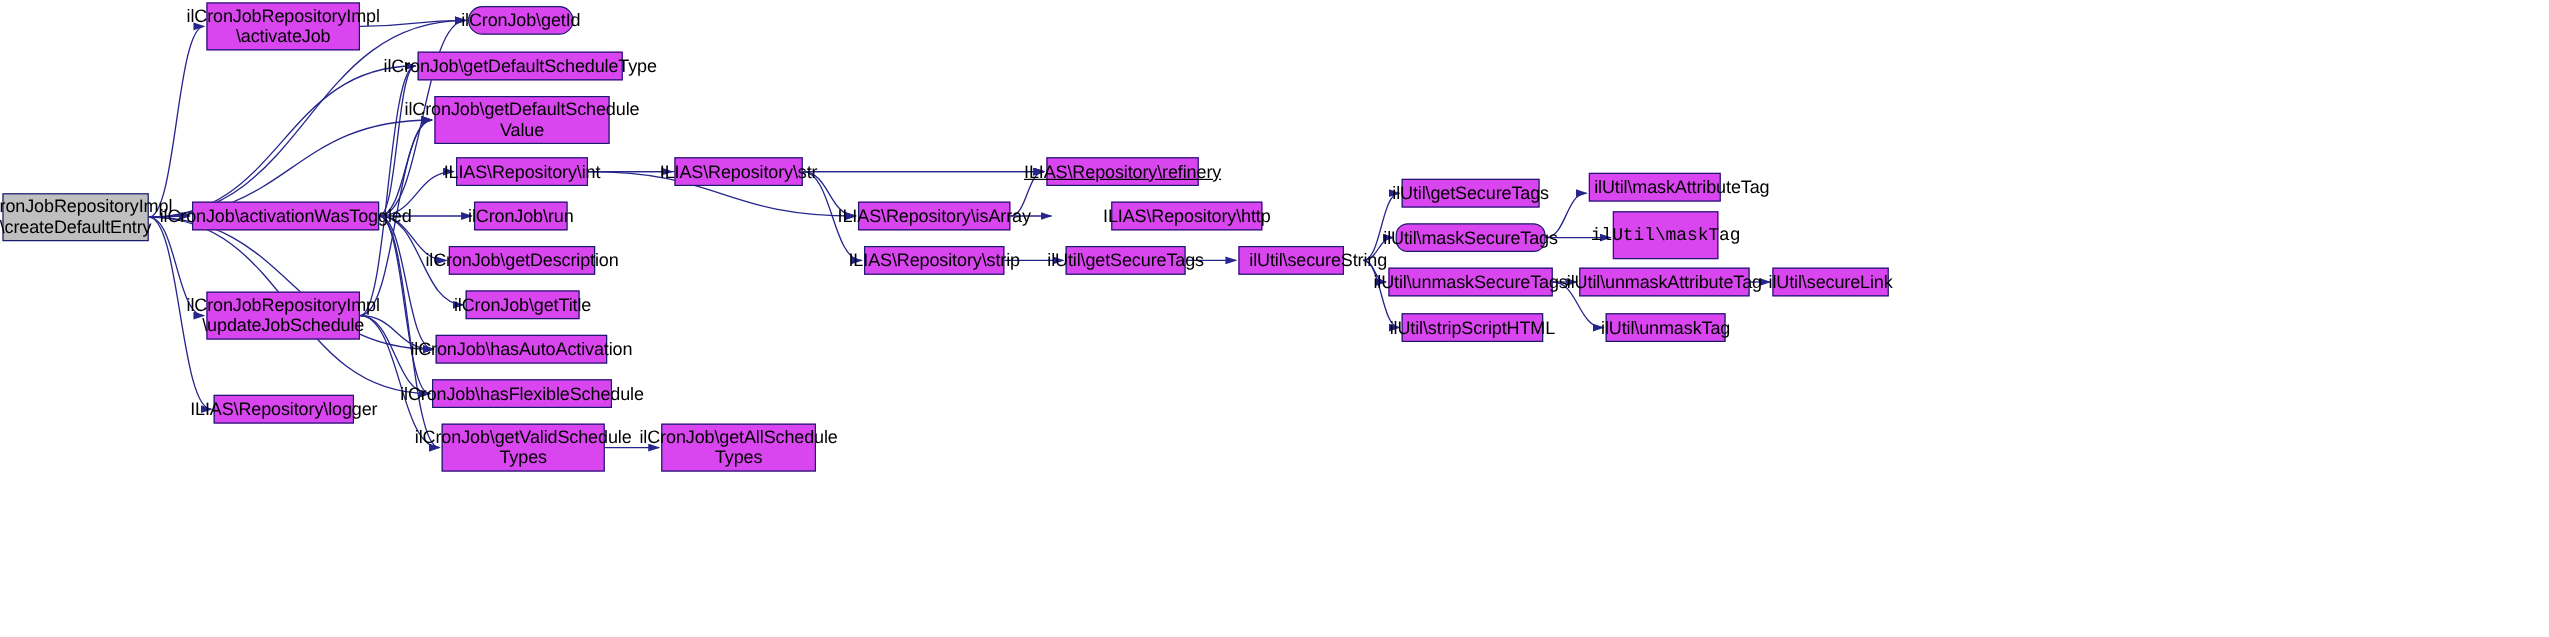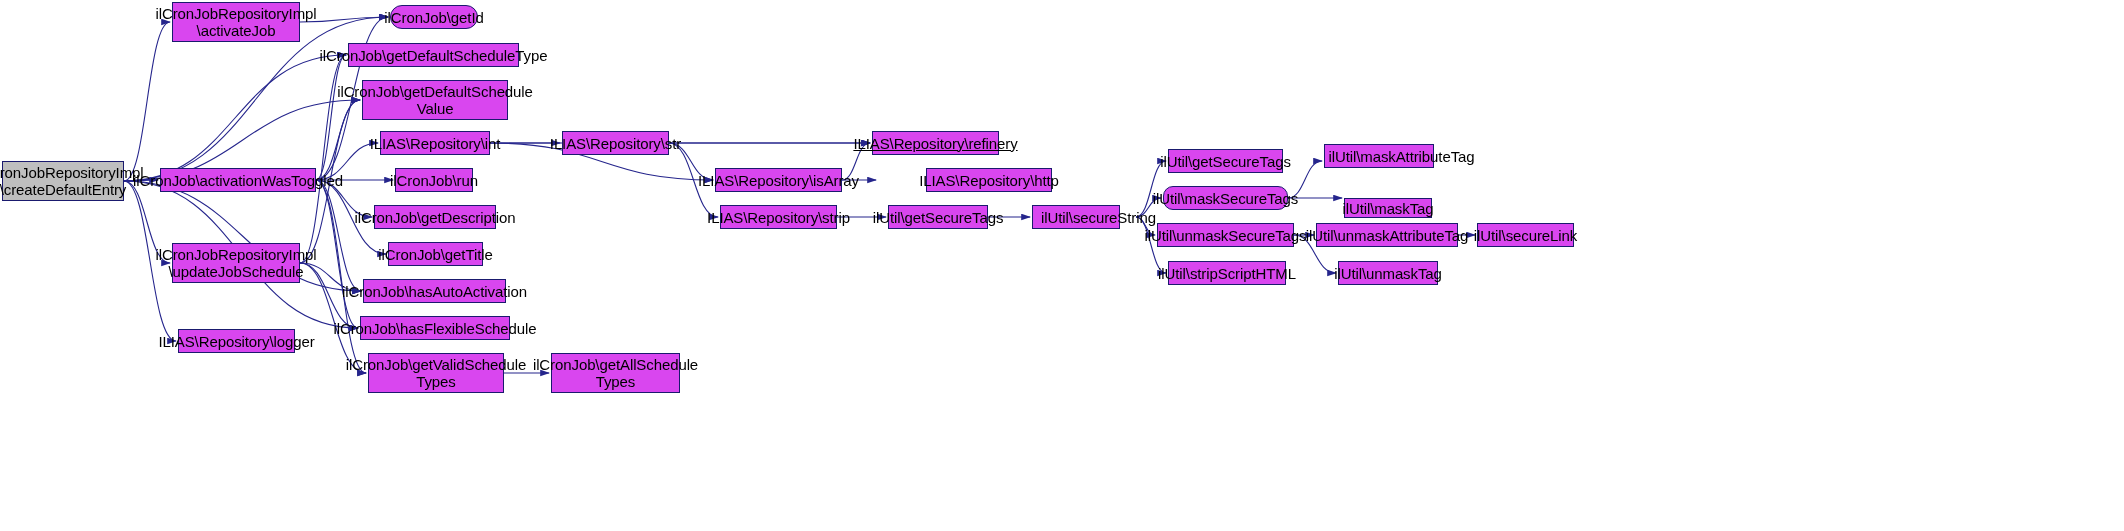--- a/index.html
+++ b/index.html
@@ -131,17 +131,17 @@
     <div class="node" style="left: 720px; top: 205px; width: 117px; height: 24px;">ILIAS\Repository\strip</div>
     <div class="node" style="left: 872px; top: 131px; width: 127px; height: 24px; text-decoration: underline;">ILIAS\Repository\refinery</div>
     <div class="node" style="left: 878px; top: 168px; width: 126px; height: 24px; margin-left: 48px;">ILIAS\Repository\http</div>
     <div class="node" style="left: 888px; top: 205px; width: 100px; height: 24px;">ilUtil\getSecureTags</div>
     <div class="node" style="left: 1032px; top: 205px; width: 88px; height: 24px; padding-left: 48px;">ilUtil\secureString</div>
     <div class="node" style="left: 1168px; top: 149px; width: 115px; height: 24px;">ilUtil\getSecureTags</div>
     <div class="node" style="left: 1163px; top: 186px; width: 125px; height: 24px; border-radius: 10px;">ilUtil\maskSecureTags</div>
     <div class="node" style="left: 1157px; top: 223px; width: 137px; height: 24px;">ilUtil\unmaskSecureTags</div>
     <div class="node" style="left: 1168px; top: 261px; width: 118px; height: 24px;">ilUtil\stripScriptHTML</div>
     <div class="node" style="left: 1324px; top: 144px; width: 110px; height: 24px; padding-left: 48px;">ilUtil\maskAttributeTag</div>
-    <div class="node" style="left: 1344px; top: 198px; width: 88px; height: 20px;">ilUtil\maskTag</div>
+    <div class="node" style="left: 1344px; top: 176px; width: 88px; height: 40px; font-family: Liberation Mono, monospace;">ilUtil\maskTag</div>
     <div class="node" style="left: 1316px; top: 223px; width: 142px; height: 24px;">ilUtil\unmaskAttributeTag</div>
     <div class="node" style="left: 1338px; top: 261px; width: 100px; height: 24px;">ilUtil\unmaskTag</div>
     <div class="node" style="left: 1477px; top: 223px; width: 97px; height: 24px;">ilUtil\secureLink</div>
   </div>
 
 </body></html>

